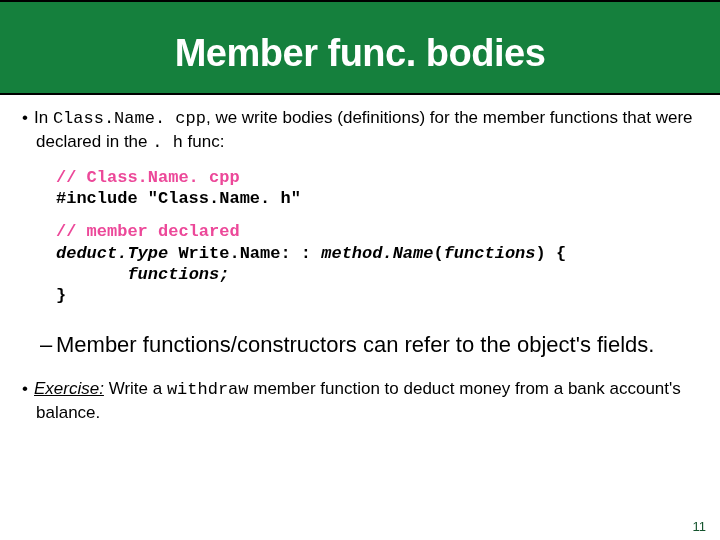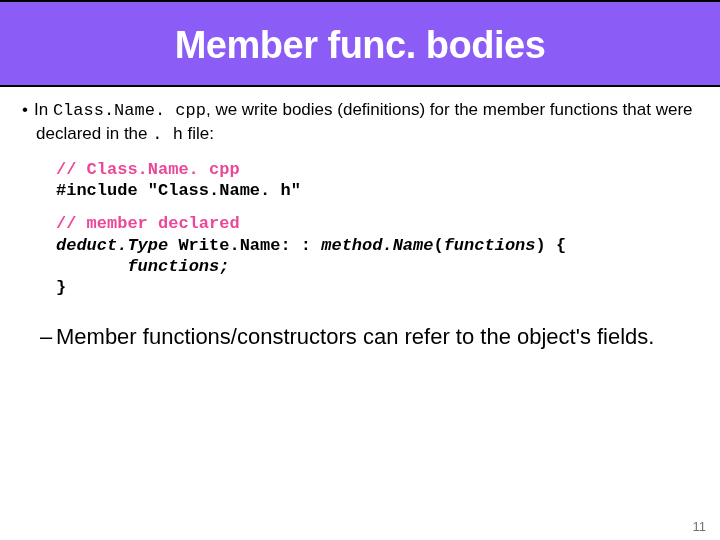--- a/index.html
+++ b/index.html
@@ -4,24 +4,24 @@
 <style>
   * { margin: 0; padding: 0; box-sizing: border-box; }
   html, body { width: 720px; height: 540px; overflow: hidden; }
   body {
     font-family: Verdana, Geneva, sans-serif;
     background: #fff;
     color: #000;
     position: relative;
   }
   .title-bar {
-    background: #8b5cf6;
+    background: #15803d;
     color: #fff;
     text-align: center;
-    padding: 22px 0 18px 0;
+    padding: 30px 0 18px 0;
     border-top: 2px solid #000;
     border-bottom: 2px solid #000;
   }
   .title-bar h1 {
     font-size: 38px;
     font-weight: 700;
     letter-spacing: -0.5px;
   }
   .content {
     padding: 12px 22px 0 22px;
@@ -71,44 +71,47 @@
   .exercise .dot {
     display: inline-block;
     width: 12px;
     margin-left: -14px;
   }
   .page-num {
     position: absolute;
     bottom: 6px;
     right: 14px;
     font-size: 13px;
-    color: #737373;
+    color: #14532d;
   }
 </style>
 </head>
 <body>
 
 <div class="title-bar">
   <h1>Member func. bodies</h1>
 </div>
 
 <div class="content">
 
   <div class="bullet">
-    <span class="dot">•</span><span>In </span><span class="mono">Class.Name. cpp</span><span>, we write bodies (definitions) for the member functions that were declared in the </span><span class="mono">. h</span><span> file:</span>
+    <span class="dot">•</span><span>In </span><span class="mono">Class.Name. cpp</span><span>, we write bodies (definitions) for the member functions that were declared in the </span><span class="mono">. h</span><span> func:</span>
   </div>
 
   <div class="code-block"><span class="green">// Class.Name. cpp</span>
 <span>#include "Class.Name. h"</span></div>
 
   <div class="code-block"><span class="green">// member declared</span>
 <span class="italic">deduct.Type</span><span> Write.Name: : </span><span class="italic">method.Name</span><span>(</span><span class="italic">functions</span><span>) {</span>
 <span>       </span><span class="italic">functions;</span>
 <span>}</span></div>
 
   <div class="sub-bullet">
     <span class="dash">–</span><span>Member functions/constructors can refer to the object's fields.</span>
   </div>
 
+  <div class="exercise">
+    <span class="dot">•</span><span class="italic underline">Exercise:</span><span> Write a </span><span class="mono">withdraw</span><span> member function to deduct money from a bank account's balance.</span>
+  </div>
 
 </div>
 
 <div class="page-num">11</div>
 
 </body></html>

